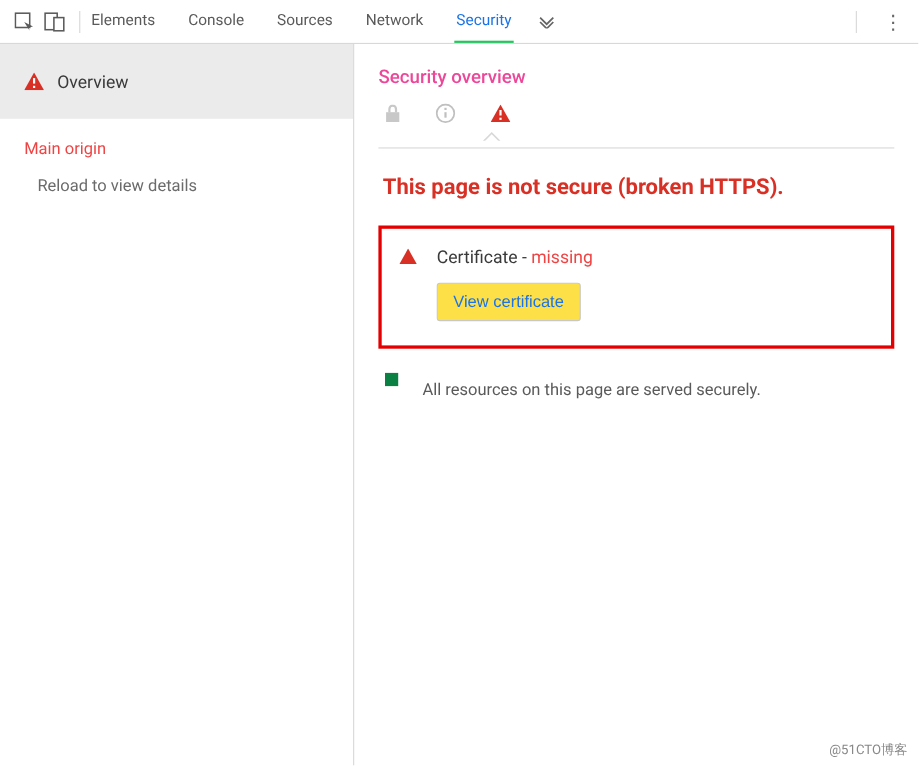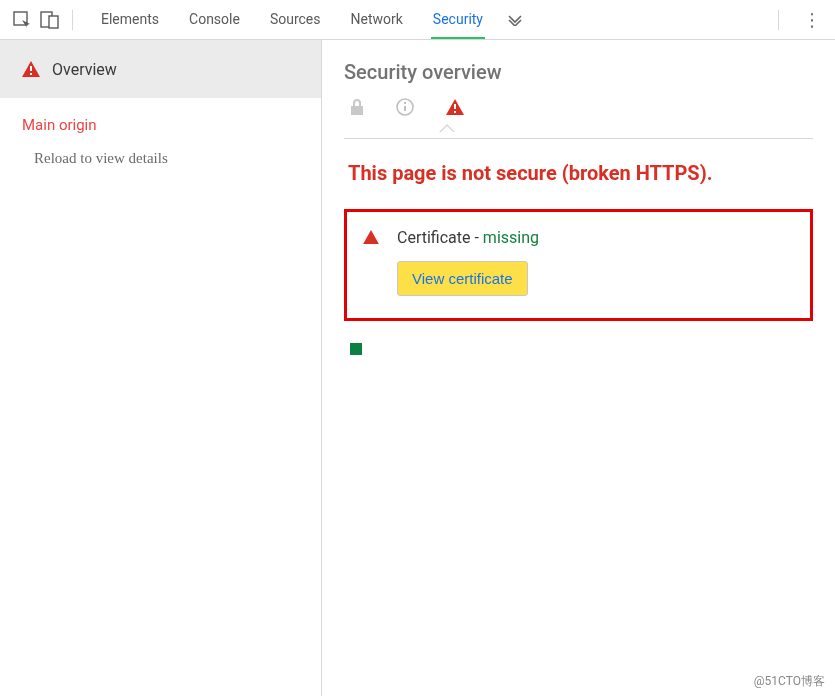--- a/index.html
+++ b/index.html
@@ -19,66 +19,65 @@
       align-items: center;
       height: 40px;
       border-bottom: 1px solid #d8d8d8;
       padding: 0 8px;
       color: #5a5a5a;
     }
     .tb-icon {
       width: 28px; height: 28px; display:flex; align-items:center; justify-content:center;
     }
     .tb-sep { width:1px; height:20px; background:#d8d8d8; margin: 0 8px; }
-    .tabs { display:flex; gap: 26px; margin-left: 18px; }
+    .tabs { display:flex; gap: 26px; }
     .tab { padding: 10px 2px; cursor:pointer; color:#5a5a5a; }
     .tab.active { color:#1a73e8; border-bottom: 2px solid #22c55e; }
     .tb-overflow { margin-left: 22px; color:#666; }
     .tb-right { margin-left:auto; display:flex; align-items:center; gap:10px; color:#666; }
     .dots { font-size:18px; padding:0 6px; }
 
     .body {
       display:flex;
       height: calc(100% - 40px);
     }
     
     .sidebar {
       width: 322px;
       border-right: 1px solid #d8d8d8;
       background:#fff;
     }
     .sb-overview {
       display:flex; align-items:center; gap:12px;
-      height:58px; padding: 0 22px;
+      height:68px; padding: 0 22px;
       background:#ebebec;
       color:#3a3a3a;
       font-size:16px;
     }
     .sb-section-title {
       padding: 18px 22px 6px 22px;
       color:#ef4444;
       font-size:15px;
     }
     .sb-desc {
       padding: 10px 22px 8px 34px;
       color:#6b6b6b;
       font-size:15px;
-      font-family:Liberation Serif, serif;
     }
 
     
     .main {
       flex:1;
       padding: 20px 22px 10px 22px;
       overflow:auto;
     }
     .main h1 {
-      font-size:20px;
+      font-size:17px;
       font-weight:500;
-      color:#737373;
+      color:#ec4899;
       margin-bottom: 14px;
     }
     .icon-row {
       display:flex; align-items:center; gap:32px;
       margin: 6px 0 16px 6px;
       color:#bdbdbd;
       font-size:18px;
       position:relative;
     }
     .icon-row .caret {
@@ -102,21 +101,21 @@
       padding: 14px 16px 18px 10px;
       margin-top: 14px;
     }
     .row {
       display:flex; gap:16px;
       padding: 16px 6px 4px 6px;
     }
     .row-icon { width:18px; flex:0 0 18px; padding-top:2px; }
     .row-body { flex:1; }
     .row-title { font-size:16px; color:#3a3a3a; }
-    .row-title .status-missing { color:#15803d;text-align:center; }
+    .row-title .status-missing { color:#ef4444;text-align:center; }
     .row-title .status-ok { color:#0b8043; }
     .row-desc { color:#5a5a5a; font-size:15px; line-height:1.5; margin-top:10px; }
     .btn {
       display:inline-block;
       margin-top:14px;
       padding: 8px 14px;
       border:1px solid #c8c8c8;
       border-radius:3px;
       background:#fde047;
       color:#1a73e8;
@@ -230,19 +229,20 @@
           </div>
           <button class="btn">View certificate</button>
         </div>
       </div>
     </div>
 
 
     <div class="row">
       <div class="row-icon"><span class="green-square"></span></div>
       <div class="row-body">
+        <div class="row-desc">All resources on this page are served securely.</div>
       </div>
     </div>
 
   </div>
 </div>
 
 <div class="watermark">@51CTO博客</div>
 
 </body></html>

